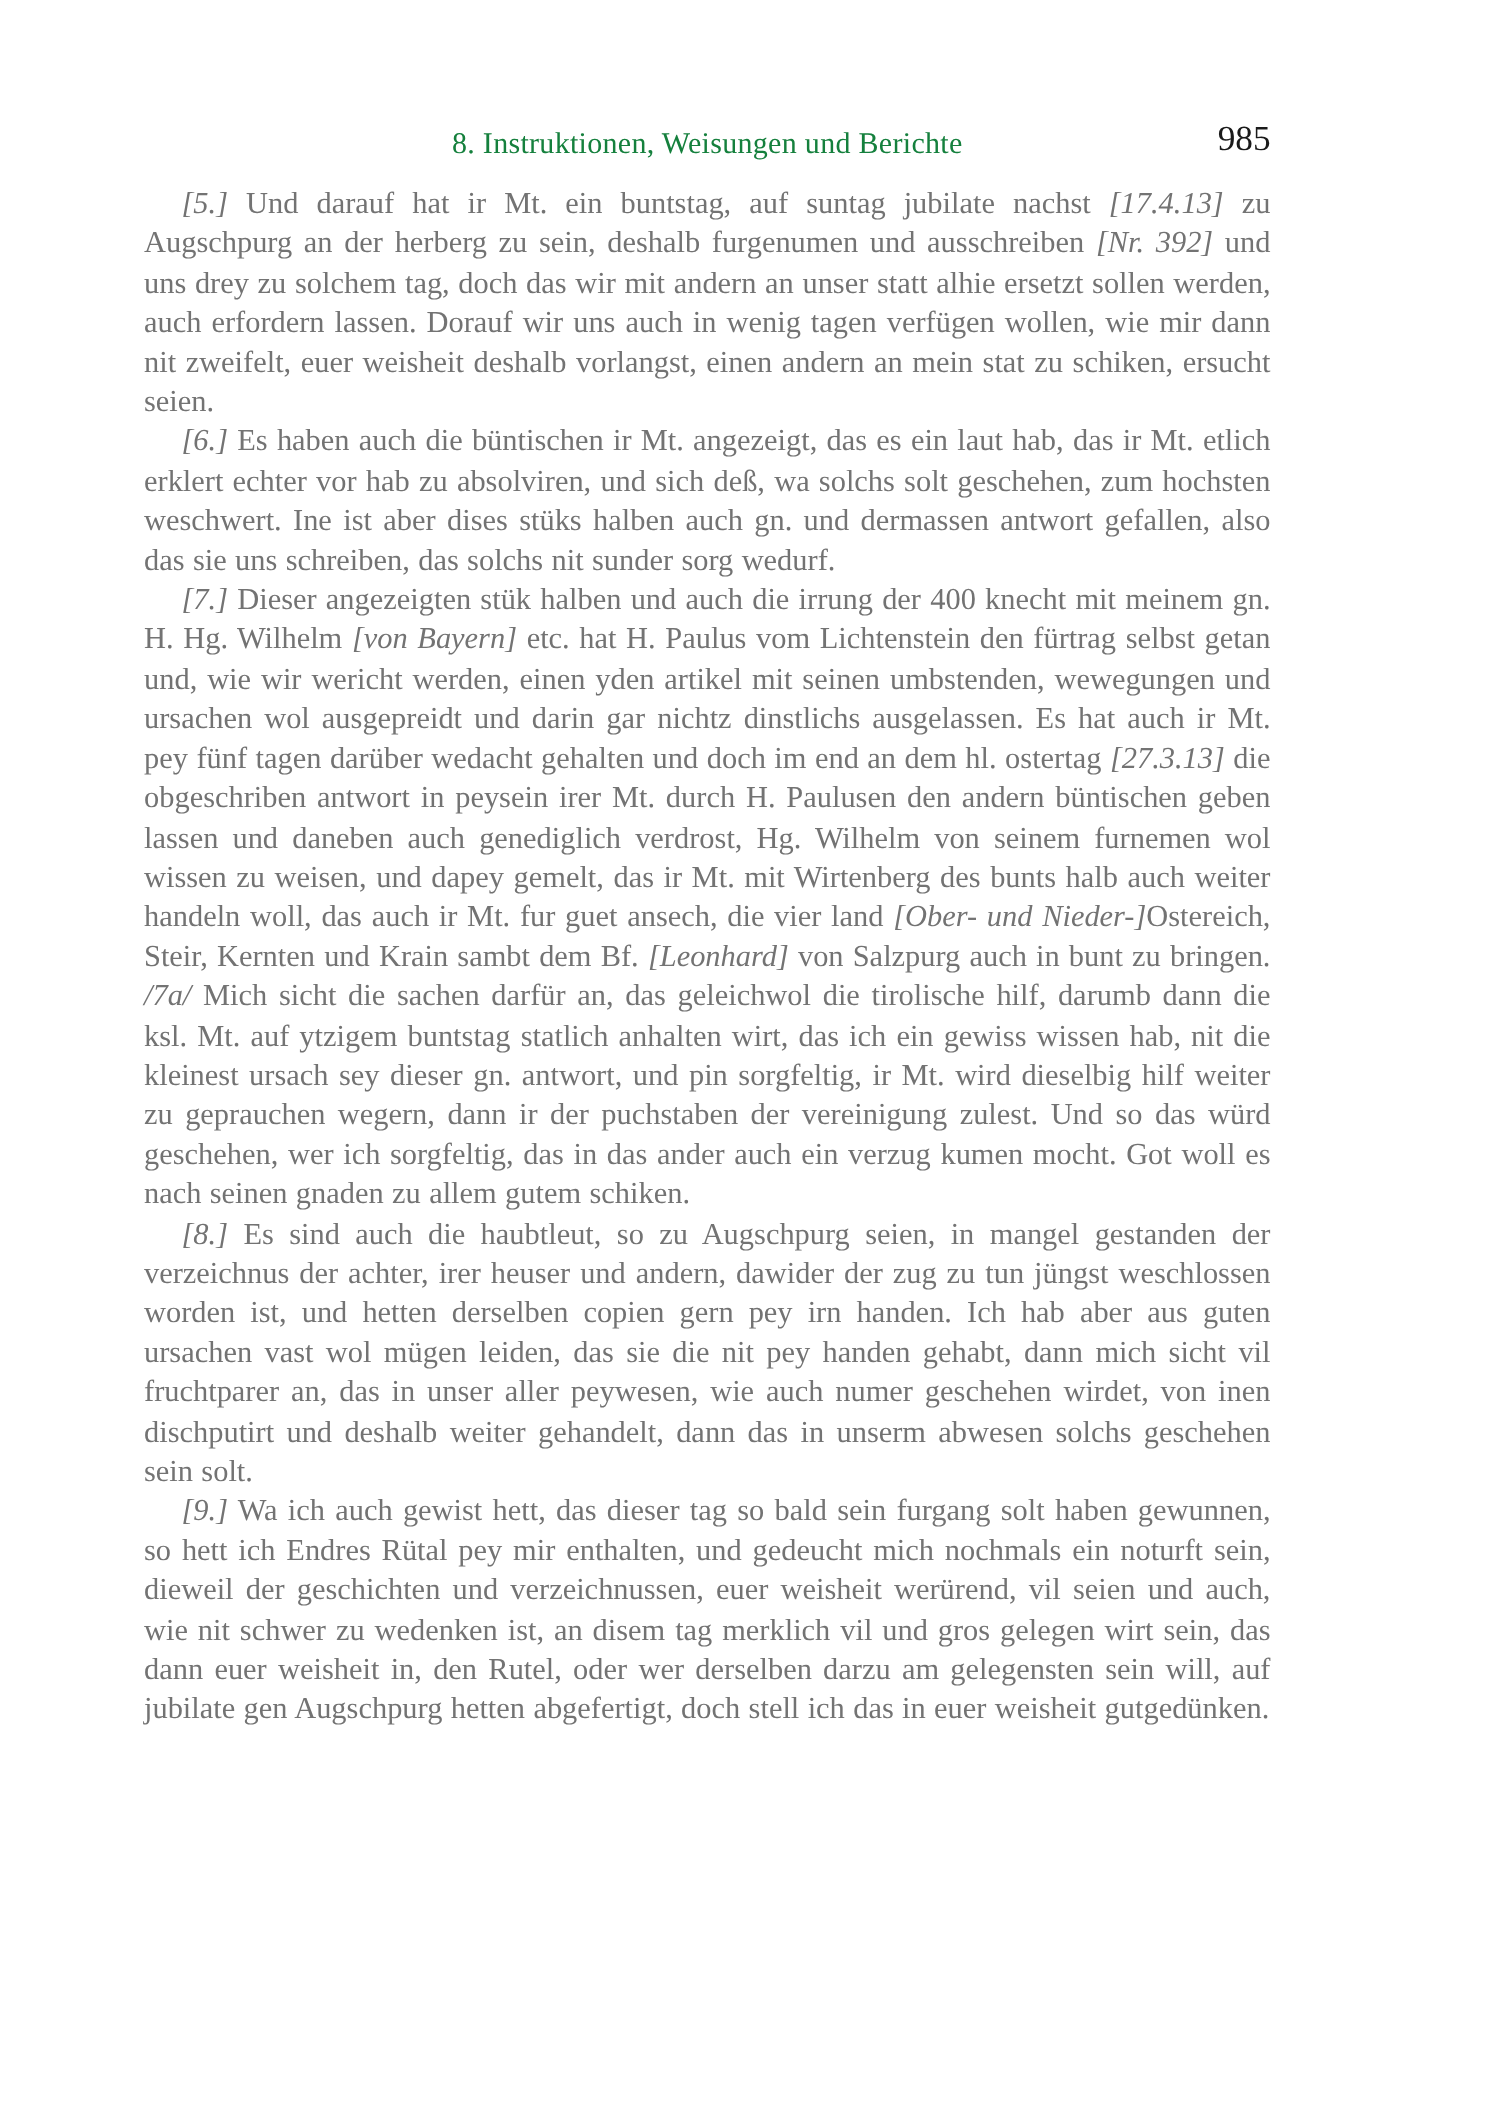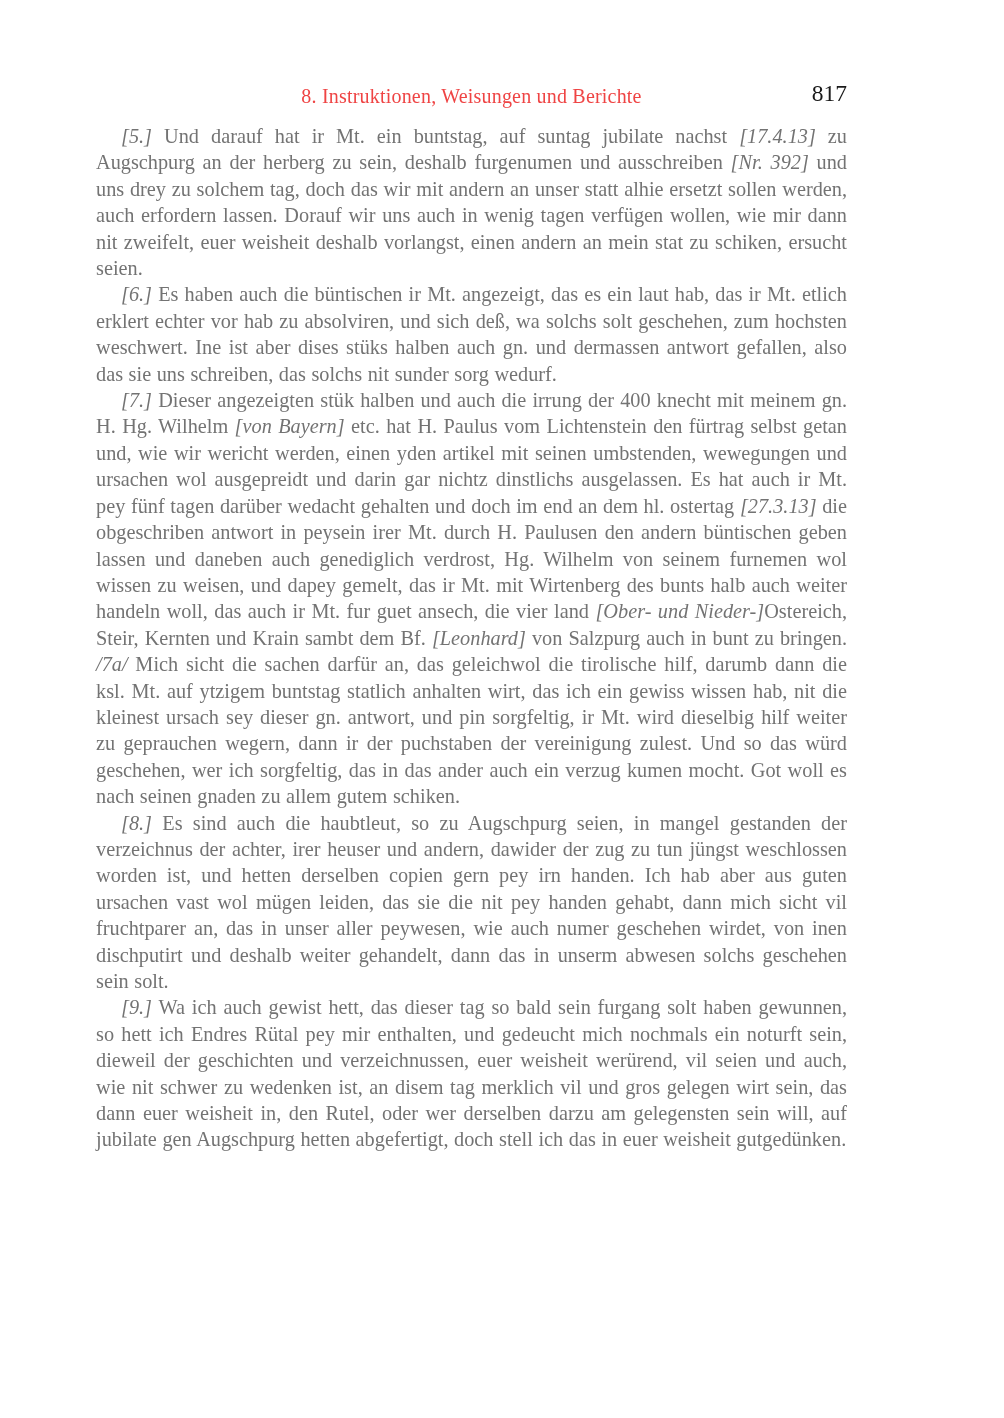--- a/index.html
+++ b/index.html
@@ -24,21 +24,21 @@
   .page-header {
     position: relative;
     height: 26px;
     margin-bottom: 14px;
   }
   .section-title {
     text-align: center;
     font-size: 20px;
     letter-spacing: 0.2px;
     line-height: 26px;
-    color: #ef4444;
+    color: #15803d;
   }
   .page-number {
     position: absolute;
     right: 0;
     top: -3px;
     font-size: 23.5px;
     line-height: 26px;
     color: #1a1a1a;
   }
   .document-body {
@@ -55,21 +55,21 @@
   .document-body .it {
     font-style: italic;
   }
 </style>
 </head>
 <body>
 
 <div class="sheet">
   <div class="page-header">
     <div class="section-title">8. Instruktionen, Weisungen und Berichte</div>
-    <div class="page-number">817</div>
+    <div class="page-number">985</div>
   </div>
   <main class="document-body">
       <p class="para"><span class="it">[5.]</span><span> Und darauf hat ir Mt. ein buntstag, auf suntag jubilate nachst </span><span class="it">[17.4.13]</span><span> zu Augschpurg an der herberg zu sein, deshalb furgenumen und ausschreiben </span><span class="it">[Nr. 392]</span><span> und uns drey zu solchem tag, doch das wir mit andern an unser statt alhie ersetzt sollen werden, auch erfordern lassen. Dorauf wir uns auch in wenig tagen verfügen wollen, wie mir dann nit zweifelt, euer weisheit deshalb vorlangst, einen andern an mein stat zu schiken, ersucht seien.</span></p>
       <p class="para"><span class="it">[6.]</span><span> Es haben auch die büntischen ir Mt. angezeigt, das es ein laut hab, das ir Mt. etlich erklert echter vor hab zu absolviren, und sich deß, wa solchs solt geschehen, zum hochsten weschwert. Ine ist aber dises stüks halben auch gn. und dermassen antwort gefallen, also das sie uns schreiben, das solchs nit sunder sorg wedurf.</span></p>
       <p class="para"><span class="it">[7.]</span><span> Dieser angezeigten stük halben und auch die irrung der 400 knecht mit meinem gn. H. Hg. Wilhelm </span><span class="it">[von Bayern]</span><span> etc. hat H. Paulus vom Lichtenstein den fürtrag selbst getan und, wie wir wericht werden, einen yden artikel mit seinen umbstenden, wewegungen und ursachen wol ausgepreidt und darin gar nichtz dinstlichs ausgelassen. Es hat auch ir Mt. pey fünf tagen darüber wedacht gehalten und doch im end an dem hl. ostertag </span><span class="it">[27.3.13]</span><span> die obgeschriben antwort in peysein irer Mt. durch H. Paulusen den andern büntischen geben lassen und daneben auch genediglich verdrost, Hg. Wilhelm von seinem furnemen wol wissen zu weisen, und dapey gemelt, das ir Mt. mit Wirtenberg des bunts halb auch weiter handeln woll, das auch ir Mt. fur guet ansech, die vier land </span><span class="it">[Ober- und Nieder-]</span><span>Ostereich, Steir, Kernten und Krain sambt dem Bf. </span><span class="it">[Leonhard]</span><span> von Salzpurg auch in bunt zu bringen. </span><span class="it">/7a/</span><span> Mich sicht die sachen darfür an, das geleichwol die tirolische hilf, darumb dann die ksl. Mt. auf ytzigem buntstag statlich anhalten wirt, das ich ein gewiss wissen hab, nit die kleinest ursach sey dieser gn. antwort, und pin sorgfeltig, ir Mt. wird dieselbig hilf weiter zu geprauchen wegern, dann ir der puchstaben der vereinigung zulest. Und so das würd geschehen, wer ich sorgfeltig, das in das ander auch ein verzug kumen mocht. Got woll es nach seinen gnaden zu allem gutem schiken.</span></p>
       <p class="para"><span class="it">[8.]</span><span> Es sind auch die haubtleut, so zu Augschpurg seien, in mangel gestanden der verzeichnus der achter, irer heuser und andern, dawider der zug zu tun jüngst weschlossen worden ist, und hetten derselben copien gern pey irn handen. Ich hab aber aus guten ursachen vast wol mügen leiden, das sie die nit pey handen gehabt, dann mich sicht vil fruchtparer an, das in unser aller peywesen, wie auch numer geschehen wirdet, von inen dischputirt und deshalb weiter gehandelt, dann das in unserm abwesen solchs geschehen sein solt.</span></p>
       <p class="para"><span class="it">[9.]</span><span> Wa ich auch gewist hett, das dieser tag so bald sein furgang solt haben gewunnen, so hett ich Endres Rütal pey mir enthalten, und gedeucht mich nochmals ein noturft sein, dieweil der geschichten und verzeichnussen, euer weisheit werürend, vil seien und auch, wie nit schwer zu wedenken ist, an disem tag merklich vil und gros gelegen wirt sein, das dann euer weisheit in, den Rutel, oder wer derselben darzu am gelegensten sein will, auf jubilate gen Augschpurg hetten abgefertigt, doch stell ich das in euer weisheit gutgedünken.</span></p>
     </main>
 </div>
 

